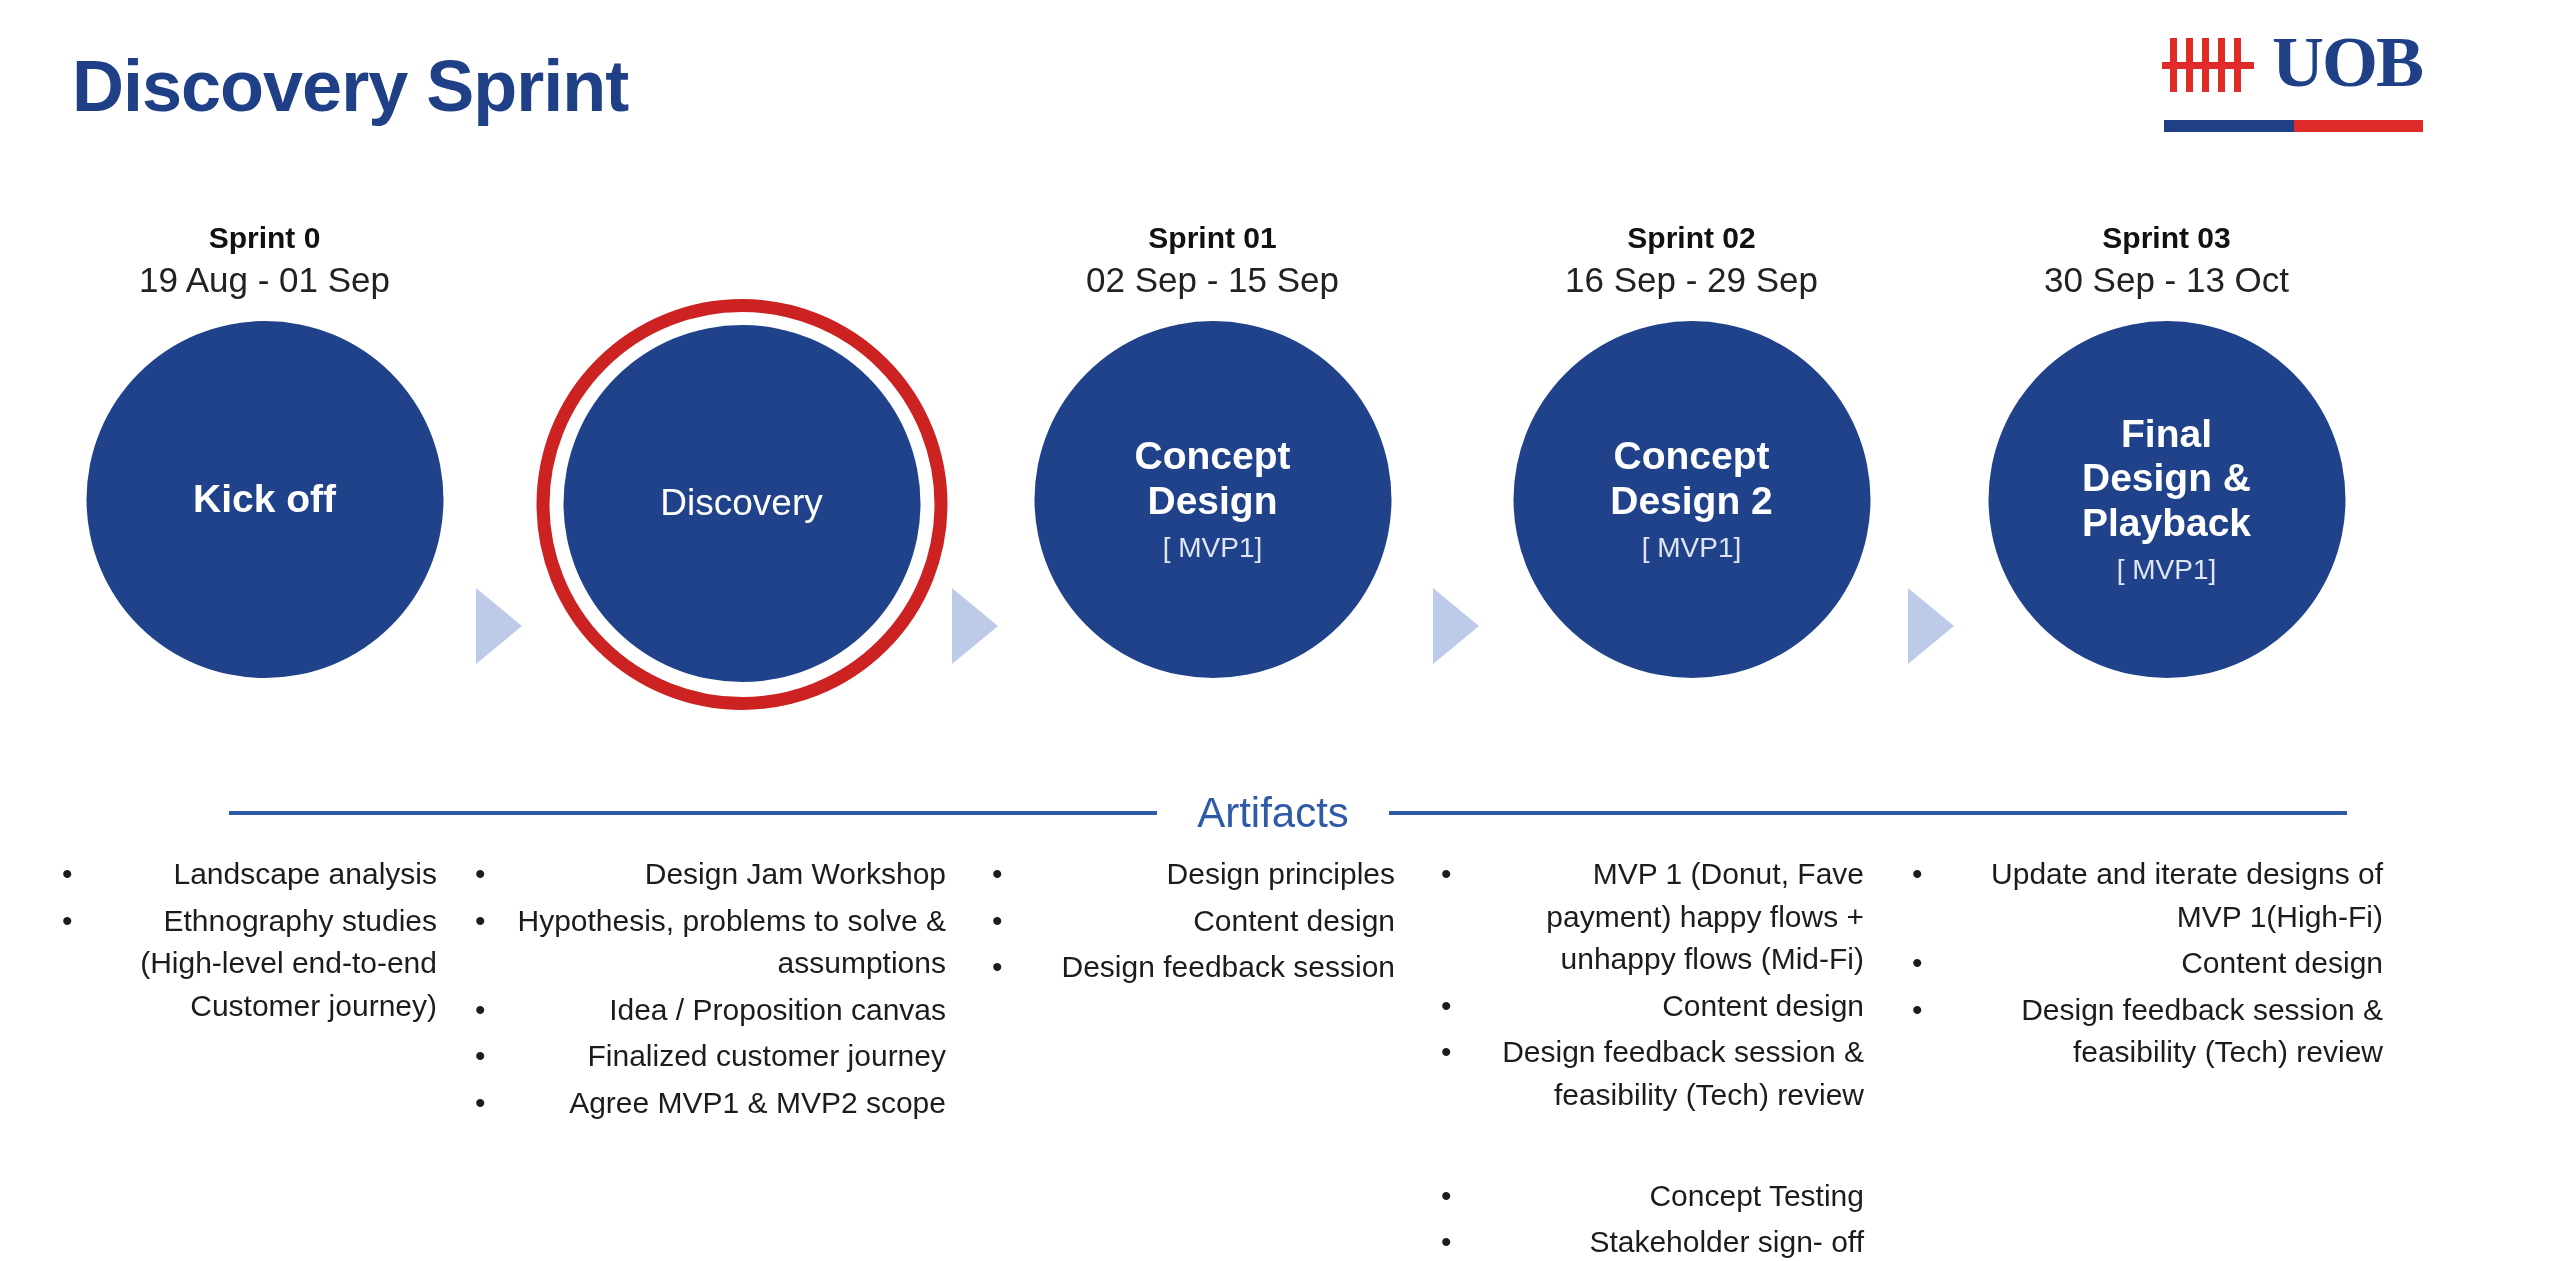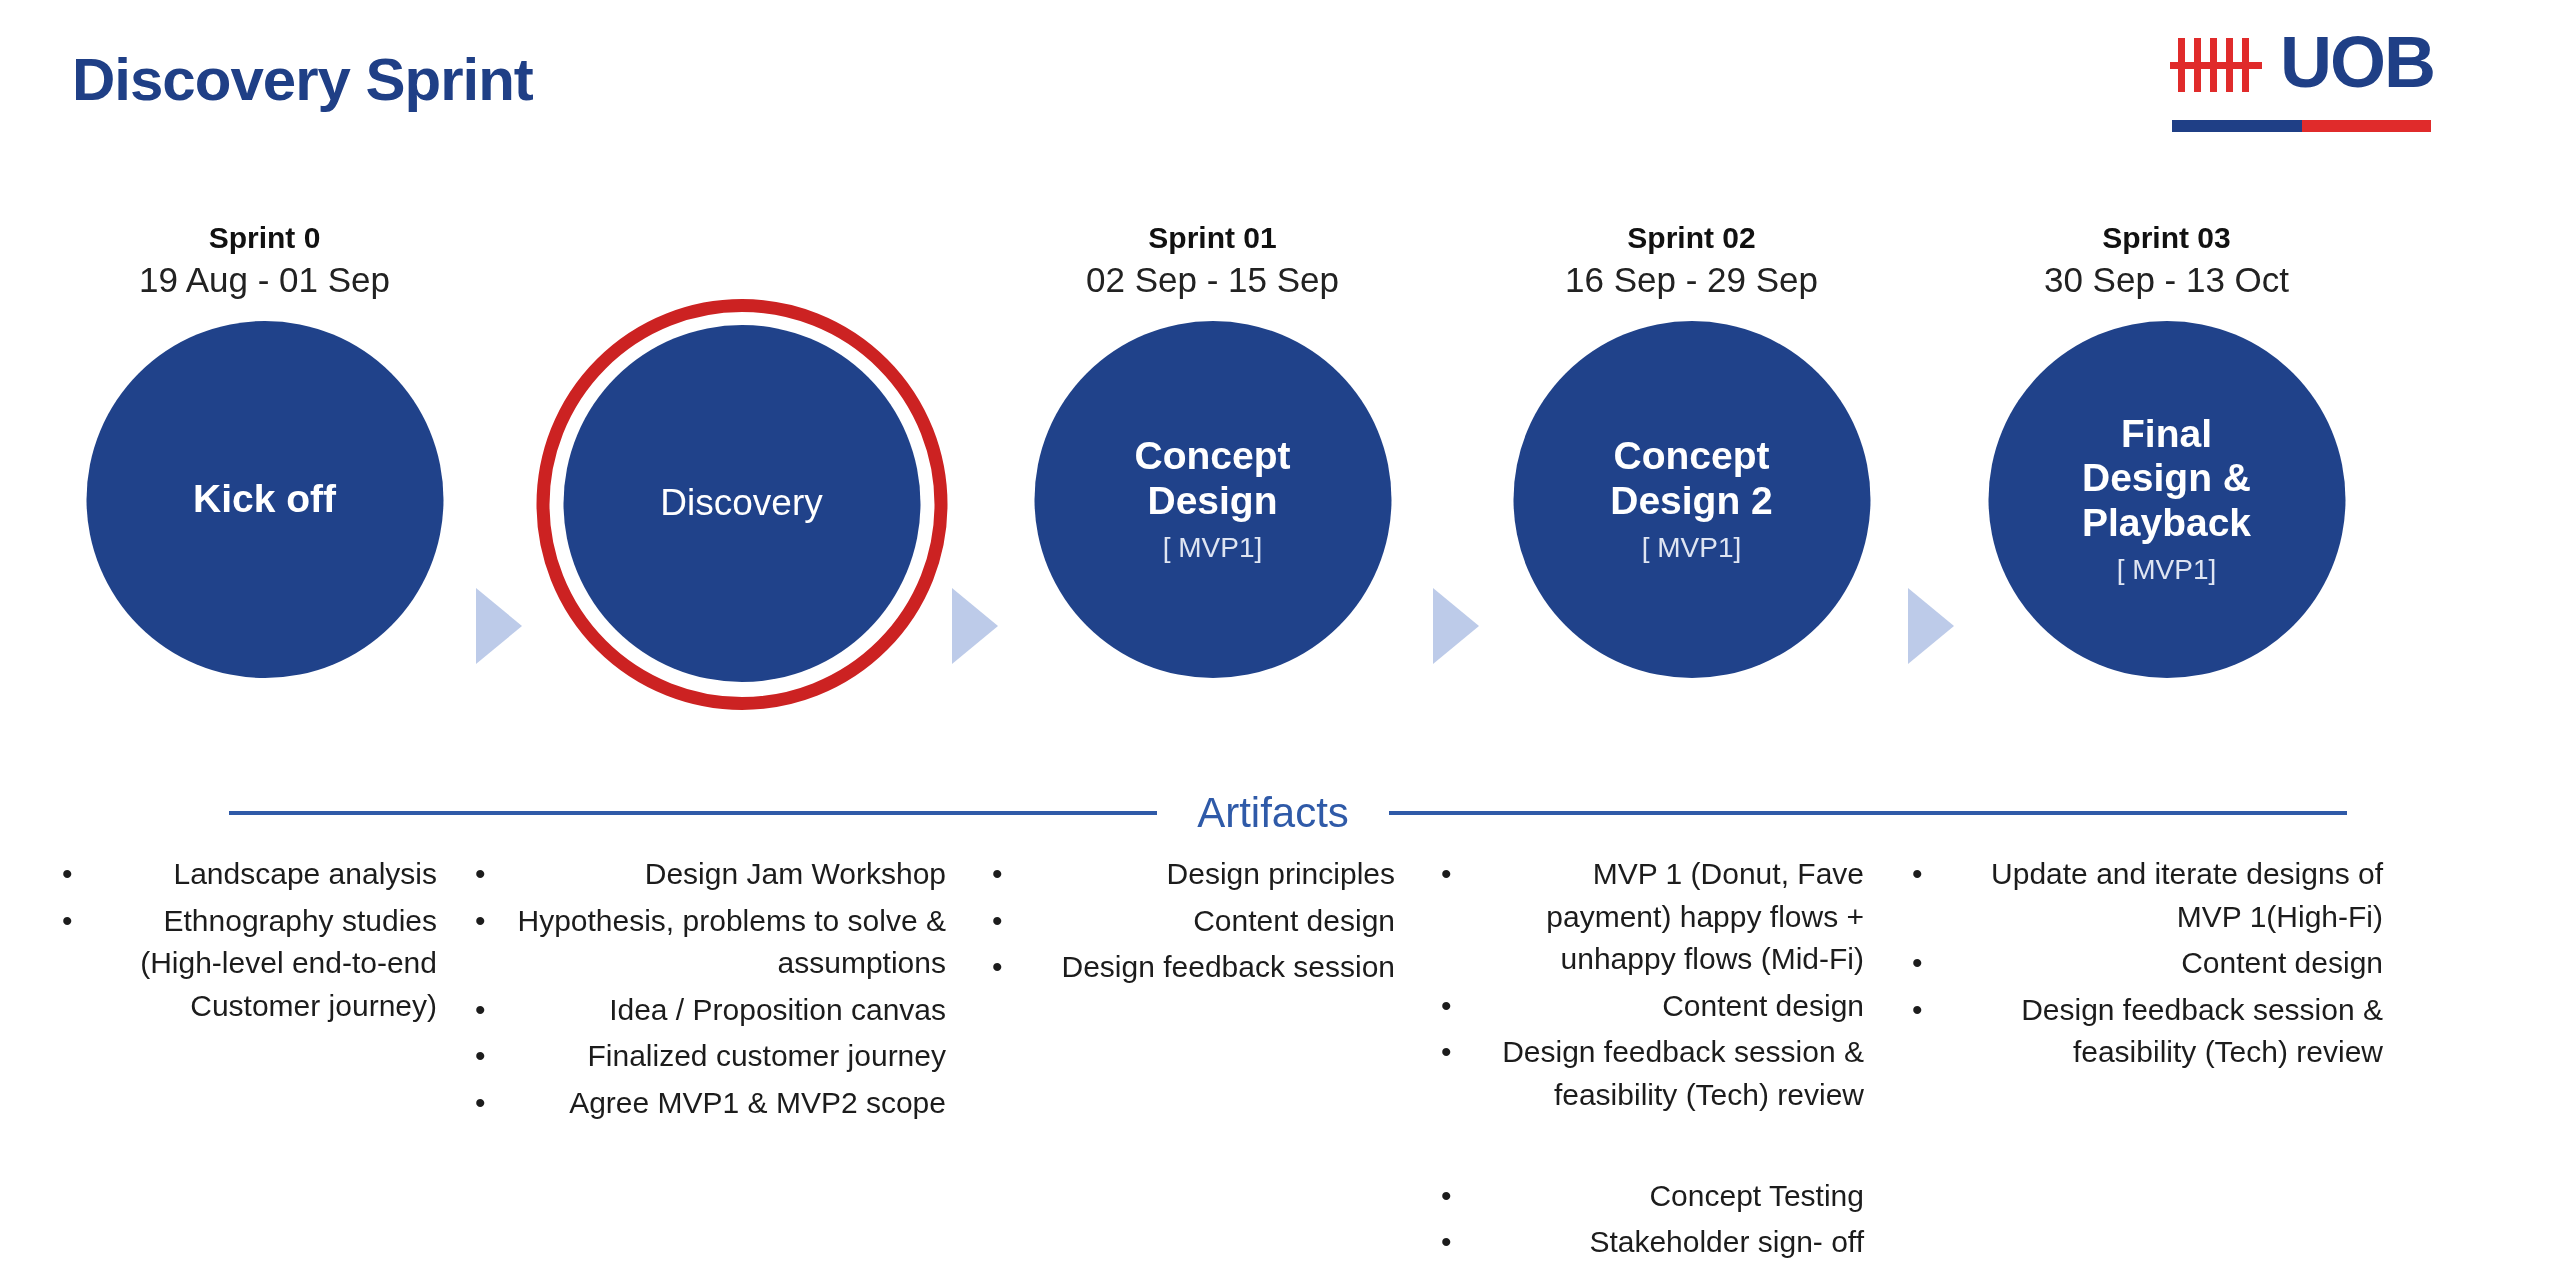--- a/index.html
+++ b/index.html
@@ -15,34 +15,35 @@
     font-family: "Liberation Sans", sans-serif;
     color: #1d1d1d;
     -webkit-font-smoothing: antialiased;
   }
 
   
   .slide-title {
     position: absolute;
     left: 72px;
     top: 50px;
-    font-size: 60px;
+    font-size: 72px;
     font-weight: 700;
     color: #1f3f86;
     letter-spacing: -1px;
     line-height: 1;
     white-space: nowrap;
   }
 
   .brand-logo {
     position: absolute;
-    right: 142px;
+    right: 150px;
     top: 28px;
     width: 264px;
     height: 104px;
+    font-family: Liberation Serif, serif;
   }
   .brand-mark {
     position: absolute;
     left: 0;
     top: 6px;
     width: 100px;
     height: 62px;
   }
   .brand-name {
     position: absolute;

